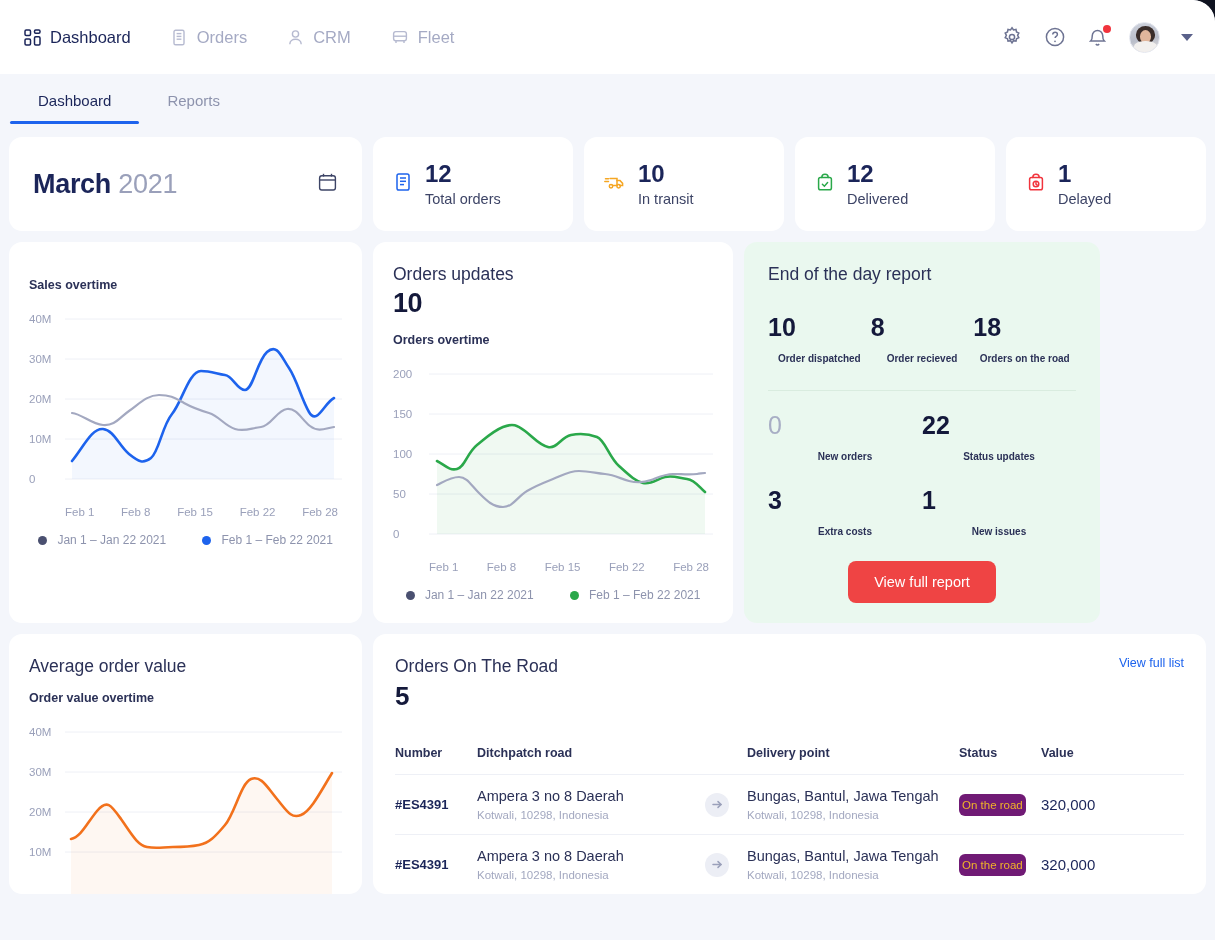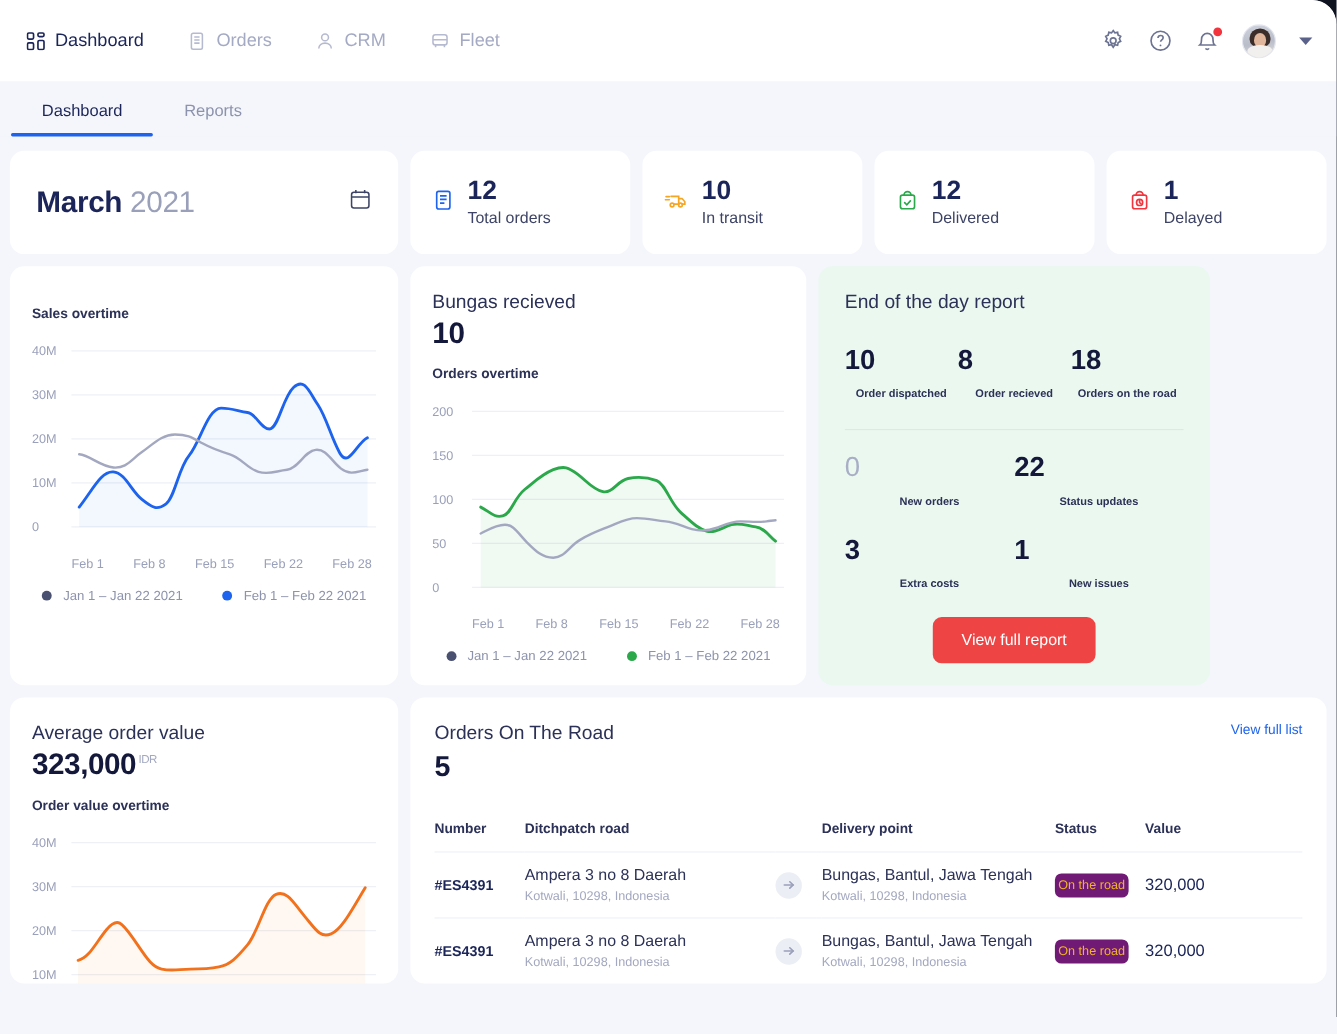--- a/index.html
+++ b/index.html
@@ -359,21 +359,21 @@
           <span>Jan 1 – Jan 22 2021</span>
         </div>
         <div>
           <span class="dot" style="background:#1d63ed"></span>
           <span>Feb 1 – Feb 22 2021</span>
         </div>
       </div>
     </div>
 
     <div class="card chart-card wide">
-      <div class="c-title">Bungas recieved</div>
+      <div class="c-title">Orders updates</div>
       <div class="c-value">10</div>
       <div class="c-sub">Orders overtime</div>
 
       <div class="plot">
         <svg width="320" height="190" viewBox="0 0 320 190">
           <g font-size="11.5" fill="#9aa0ba" font-family="Liberation Sans, sans-serif">
             <text x="0" y="17">200</text>
               <text x="0" y="57">150</text>
             <text x="0" y="97">100</text>
               <text x="0" y="137">50</text>
@@ -451,23 +451,20 @@
       </div>
 
       <button class="rep-btn">View full report</button>
     </div>
   </div>
 
   <div class="grid-row" style="margin-bottom:0;">
 
     <div class="card chart-card" style="height:260px;overflow:hidden;">
       <div class="c-title">Average order value</div>
-      <div class="c-value">
-        <span>323,000</span><sup>IDR</sup>
-      </div>
       <div class="c-sub">Order value  overtime</div>
 
       <div class="plot">
         <svg width="313" height="190" viewBox="0 0 313 190">
           <g font-size="11.5" fill="#9aa0ba" font-family="Liberation Sans, sans-serif">
             <text x="0" y="17">40M</text>
               <text x="0" y="57">30M</text>
             <text x="0" y="97">20M</text>
               <text x="0" y="137">10M</text>
           </g>

